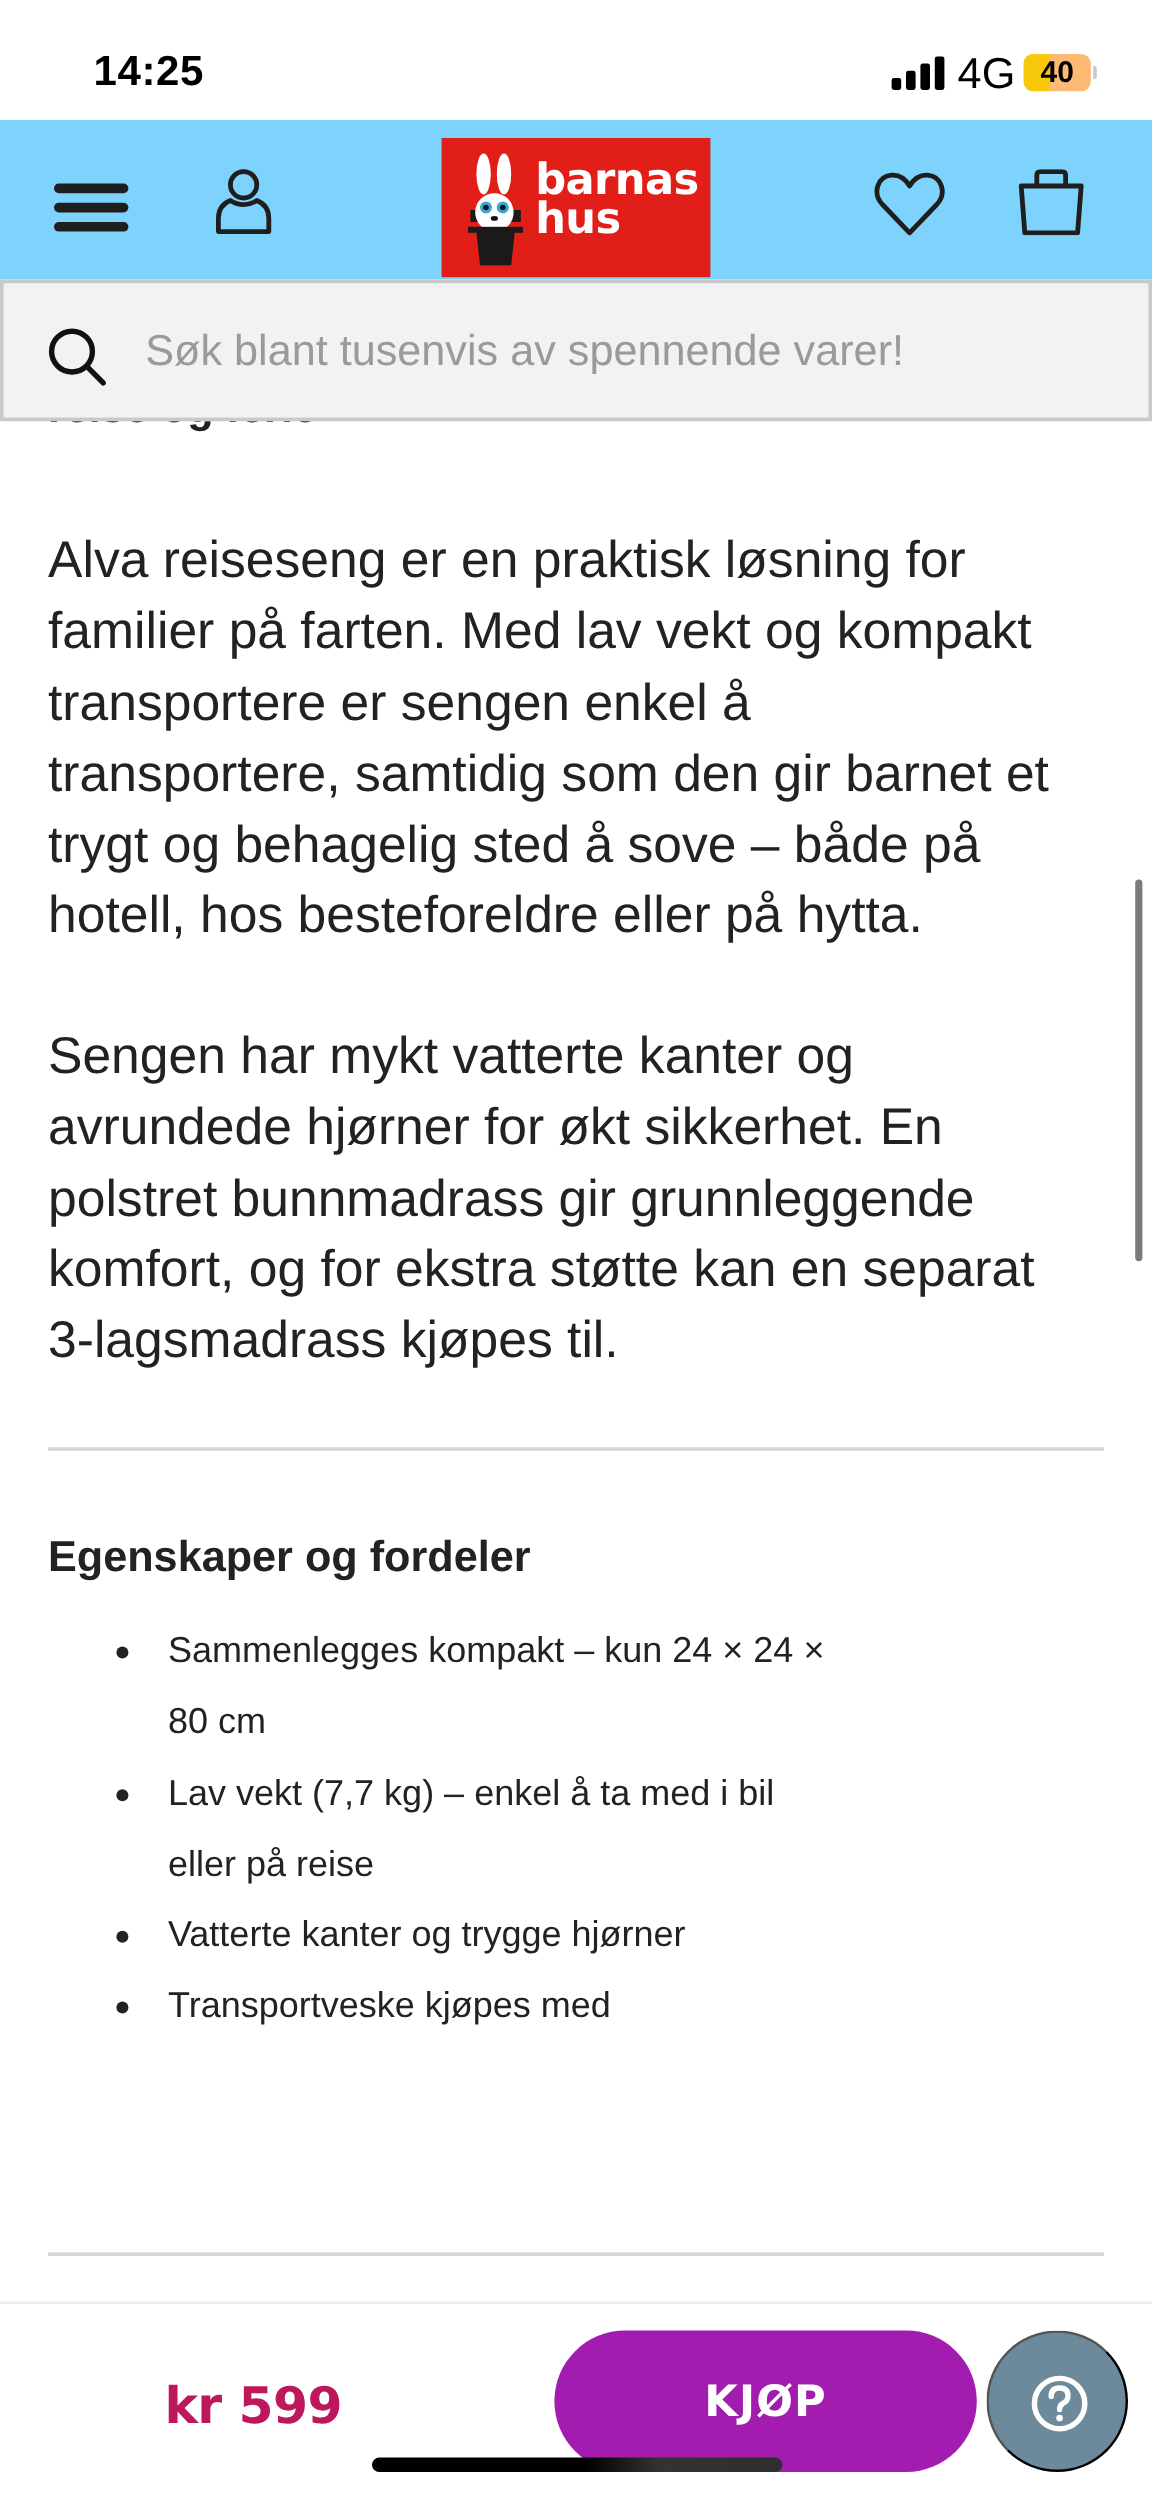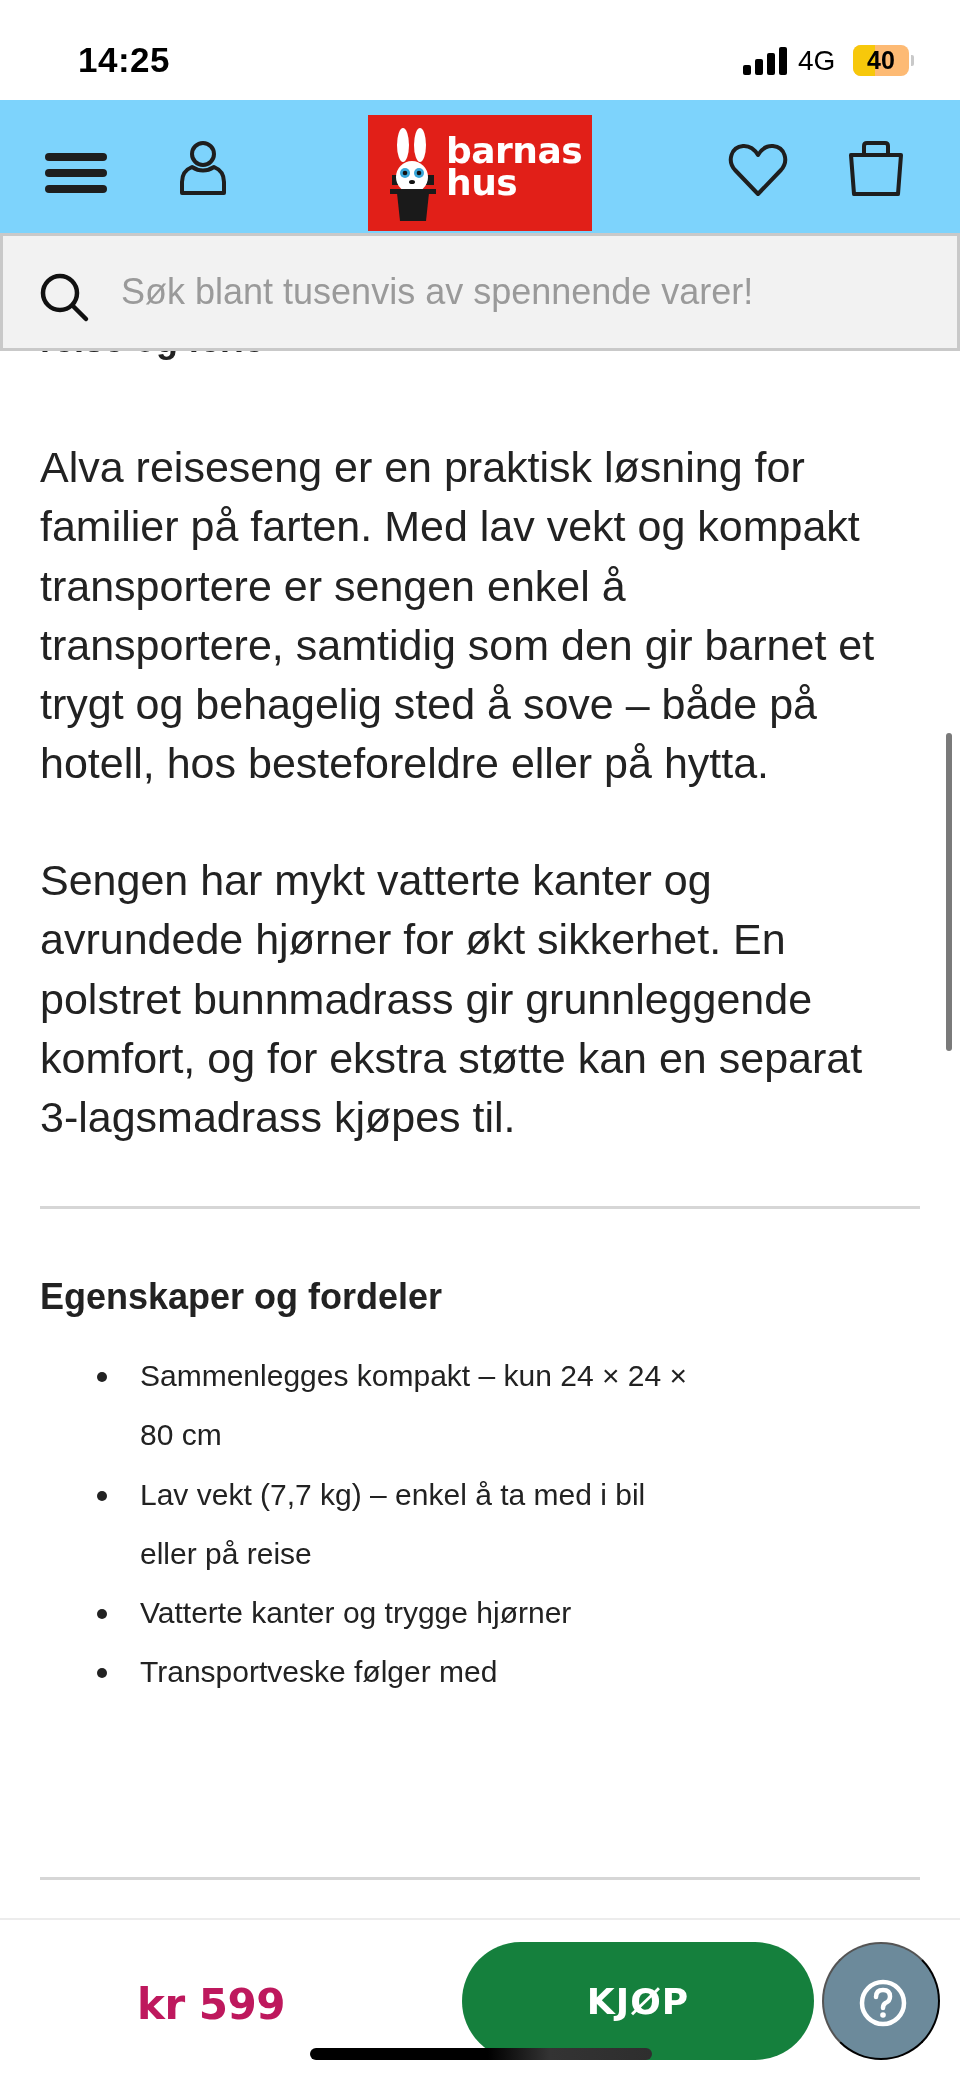--- a/index.html
+++ b/index.html
@@ -4,21 +4,21 @@
 <style>
   * { margin: 0; padding: 0; box-sizing: border-box; }
   html, body { width: 960px; height: 2078px; overflow: hidden; background: #ffffff; }
   body { position: relative; font-family: "Liberation Sans", "DejaVu Sans", sans-serif; color: #222222; }
 
   
   .status-bar { position: absolute; left: 0; top: 0; width: 960px; height: 100px; }
   .status-time { position: absolute; left: 78px; top: 40px; font-size: 35px; font-weight: bold; letter-spacing: 0.5px; color: #000; line-height: 40px; }
   .signal { position: absolute; left: 743px; top: 47px; width: 44px; height: 28px; }
   .signal span { position: absolute; bottom: 0; width: 8px; background: #000; border-radius: 2px; }
-  .network { position: absolute; left: 798px; top: 45px; font-size: 28px; color: #000; line-height: 32px; }
+  .network { position: absolute; left: 798px; top: 45px; font-size: 36px; color: #000; line-height: 32px; }
   .battery { position: absolute; left: 853px; top: 45px; width: 56px; height: 31px; border-radius: 8px; background: #fdba74; overflow: hidden; }
   .battery-fill { position: absolute; left: 0; top: 0; height: 100%; background: #f7c80b; }
   .battery-text { position: absolute; left: 0; top: 0; width: 100%; height: 100%; text-align: center; font-size: 25px; font-weight: bold; line-height: 31px; color: #000; }
   .battery-tip { position: absolute; left: 911px; top: 55px; width: 3px; height: 11px; border-radius: 0 2px 2px 0; background: #c9c9c9; }
 
   
   .header { position: absolute; left: 0; top: 100px; width: 960px; height: 133px; background: #7dd3fc; }
   .icon-btn { position: absolute; display: block; }
   .hamburger { left: 45px; top: 53px; width: 62px; height: 40px; }
   .hamburger span { position: absolute; left: 0; width: 62px; height: 8px; border-radius: 4px; background: #1e1e1e; }
@@ -46,21 +46,21 @@
   .features { position: absolute; left: 40px; top: 1346px; width: 880px; list-style: none; }
   .features li { position: relative; padding-left: 100px; font-size: 30px; line-height: 59.3px; color: #222; }
   .features li .bullet { position: absolute; left: 57px; top: 26px; width: 10px; height: 10px; border-radius: 50%; background: #222; }
   .features li .line { display: block; white-space: nowrap; }
 
   .scrollbar { position: absolute; left: 946px; top: 733px; width: 6px; height: 318px; border-radius: 3px; background: #7a7a7a; }
 
   
   .footer { position: absolute; left: 0; top: 1918px; width: 960px; height: 160px; background: #fff; border-top: 2px solid #ececec; z-index: 6; }
   .price { position: absolute; left: 137px; top: 62px; font-size: 42px; font-weight: bold; color: #be185d; line-height: 46px; font-family: "DejaVu Sans", sans-serif; letter-spacing: -0.5px; }
-  .buy-btn { position: absolute; left: 462px; top: 22px; width: 352px; height: 118px; border-radius: 59px; background: #15803d; border: none; color: #fff; font-size: 36px; font-weight: bold; font-family: "DejaVu Sans", sans-serif; letter-spacing: 1px; }
+  .buy-btn { position: absolute; left: 462px; top: 22px; width: 352px; height: 118px; border-radius: 59px; background: #a21caf; border: none; color: #fff; font-size: 36px; font-weight: bold; font-family: "DejaVu Sans", sans-serif; letter-spacing: 1px; }
   .help-btn { position: absolute; left: 822px; top: 22px; width: 118px; height: 118px; border-radius: 50%; background: #6c8a9b; }
   .help-btn svg { position: absolute; left: 34px; top: 34px; }
   .home-indicator { position: absolute; left: 310px; top: 128px; width: 342px; height: 12px; border-radius: 6px; background: linear-gradient(90deg, #000 0%, #000 52%, #333 70%, #2e2e2e 100%); }
 </style>
 </head>
 <body>
 
 <div class="status-bar">
   <div class="status-time">14:25</div>
   <div class="signal">
@@ -165,21 +165,21 @@
       <span class="bullet"></span>
       <span class="line">Lav vekt (7,7 kg) – enkel å ta med i bil</span>
       <span class="line">eller på reise</span>
     </li>
     <li>
       <span class="bullet"></span>
       <span class="line">Vatterte kanter og trygge hjørner</span>
     </li>
     <li>
       <span class="bullet"></span>
-      <span class="line">Transportveske følger med</span>
+      <span class="line">Transportveske kjøpes med</span>
     </li>
   </ul>
 
   <div class="divider" style="top:1877px"></div>
 </div>
 
 <div class="scrollbar"></div>
 
 <div class="footer">
   <div class="price">kr 599</div>

